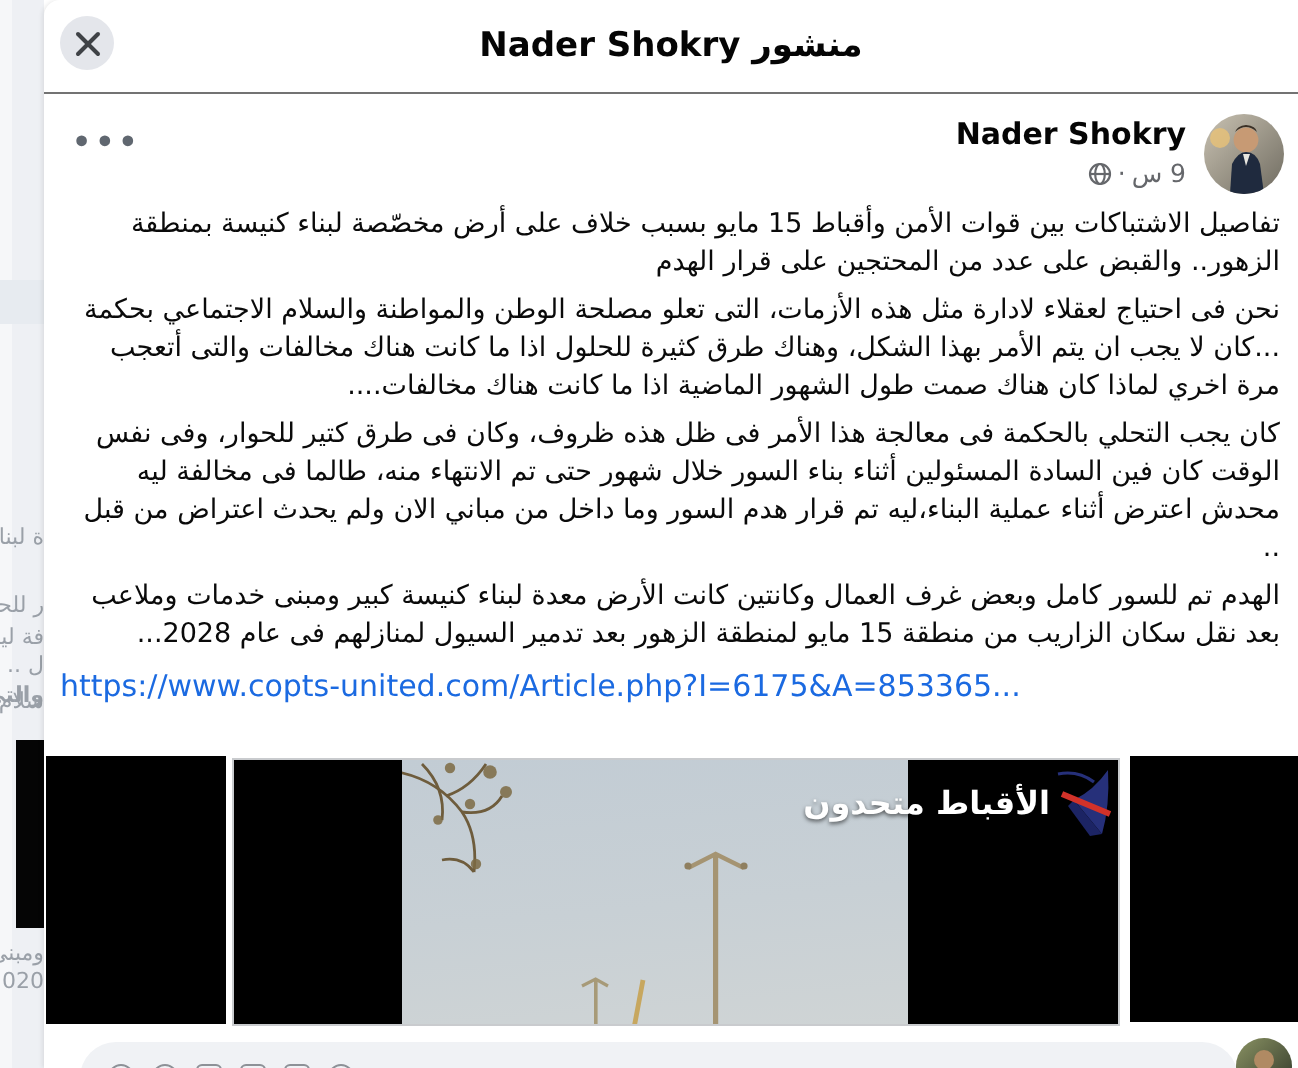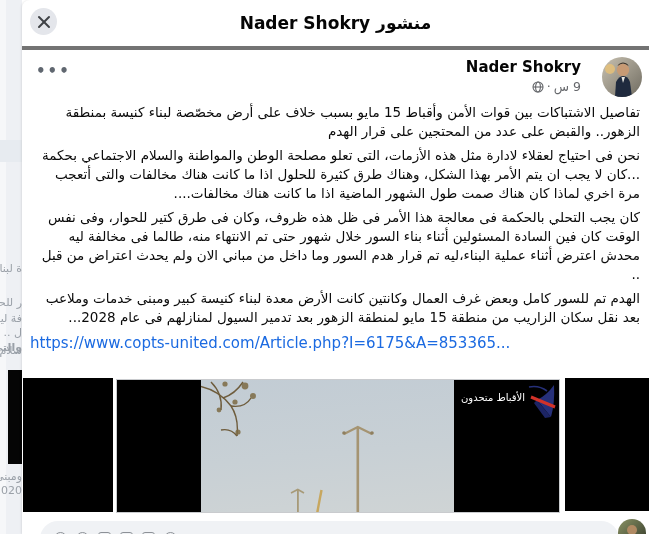--- a/index.html
+++ b/index.html
@@ -10,31 +10,31 @@
   .bg-strip{position:absolute;left:0;top:0;width:22px;height:534px;
     background:linear-gradient(to right,#f6f7f9 0 6px,#eef0f4 6px);overflow:hidden;z-index:1;}
   .bg-band{position:absolute;left:0;width:22px;background:#e7ebf0;}
   .bg-frag{position:absolute;left:0;width:22px;direction:rtl;text-align:right;
     font-size:11px;color:#9aa0a8;white-space:nowrap;overflow:hidden;}
   .bg-video{position:absolute;left:8px;top:370px;width:14px;height:94px;background:#050505;}
 
   
   .dialog{position:absolute;left:22px;top:0;width:627px;height:534px;background:#fff;
     border-radius:8px 0 0 0;z-index:2;box-shadow:-1px 0 2px rgba(0,0,0,.08);}
-  .dlg-header{position:absolute;left:0;top:0;width:627px;height:46px;border-bottom:4px solid #737373;}
+  .dlg-header{position:absolute;left:0;top:0;width:627px;height:46px;border-bottom:1px solid #737373;}
   .dlg-title{position:absolute;left:0;top:0;width:100%;height:46px;line-height:46px;text-align:center;
     direction:rtl;font-size:17px;font-weight:bold;color:#050505;}
   .close-btn{position:absolute;left:8px;top:8px;width:27px;height:27px;border-radius:50%;
     background:#e4e6eb;display:flex;align-items:center;justify-content:center;cursor:pointer;}
 
   
   .more-btn{position:absolute;left:14px;top:62px;color:#606770;font-size:15px;letter-spacing:2px;
     font-weight:bold;cursor:pointer;}
   .avatar{position:absolute;right:7px;top:57px;width:40px;height:40px;border-radius:50%;overflow:hidden;}
-  .author-block{position:absolute;right:68px;top:58px;text-align:center;direction:rtl;}
+  .author-block{position:absolute;right:56px;top:58px;text-align:center;direction:rtl;}
   .author-name{font-size:15px;font-weight:bold;color:#050505;line-height:19px;}
   .meta-row{display:flex;flex-direction:row;justify-content:flex-start;align-items:center;gap:3px;
     direction:rtl;color:#65676b;font-size:12.5px;margin-top:2px;}
 
   
   .post-text{position:absolute;left:8px;right:9px;top:96px;padding-top:7px;direction:rtl;
     text-align:right;color:#0a0a0a;font-size:13.5px;line-height:19px;z-index:3;}
   .post-text p{margin:0 0 5px 0;}
   .post-link{direction:ltr;text-align:left;display:block;font-size:15px;line-height:21px;
     color:#1b6ae1;text-decoration:none;margin-top:6px;white-space:nowrap;overflow:hidden;}
@@ -43,21 +43,21 @@
   .media{position:absolute;left:0;top:378px;width:627px;height:137px;background:#fff;z-index:5;}
   .bar-left{position:absolute;left:1px;top:0;width:90px;height:134px;background:#000;}
   .bar-right{position:absolute;left:543px;top:0;width:84px;height:133px;background:#000;}
   .frame{position:absolute;left:94px;top:1px;width:444px;height:134px;background:#000;
     border:1px solid #c9cbce;box-sizing:border-box;overflow:hidden;}
   .pillar-l{position:absolute;left:0;top:0;width:84px;height:100%;background:#000;}
   .pillar-r{position:absolute;right:0;top:0;width:105px;height:100%;background:#000;}
   .sky{position:absolute;left:84px;top:0;width:253px;height:100%;
     background:linear-gradient(175deg,#c2ccd4 0%,#c8d0d5 55%,#cfd4d5 100%);}
   .watermark{position:absolute;right:2px;top:3px;display:flex;direction:ltr;align-items:flex-start;gap:2px;}
-  .wm-text{color:#fff;font-size:10px;font-weight:normal;direction:rtl;margin-top:9px;
+  .wm-text{color:#fff;font-size:16px;font-weight:bold;direction:rtl;margin-top:9px;
     text-shadow:0 1px 2px rgba(0,0,0,.6);white-space:nowrap;}
 
   
   .comment-bar{position:absolute;left:0;top:514px;width:627px;height:20px;background:#fff;z-index:6;}
   .comment-pill{position:absolute;left:18px;top:7px;width:579px;height:36px;border-radius:18px;
     background:#f0f2f5;overflow:hidden;}
   .pill-icons{position:absolute;left:14px;top:11px;display:flex;gap:9px;direction:ltr;}
   .pill-icons span{width:13px;height:13px;border-radius:50%;border:1.6px solid #8d9197;
     box-sizing:border-box;display:block;}
   .pill-icons span.sq{border-radius:3px;}

